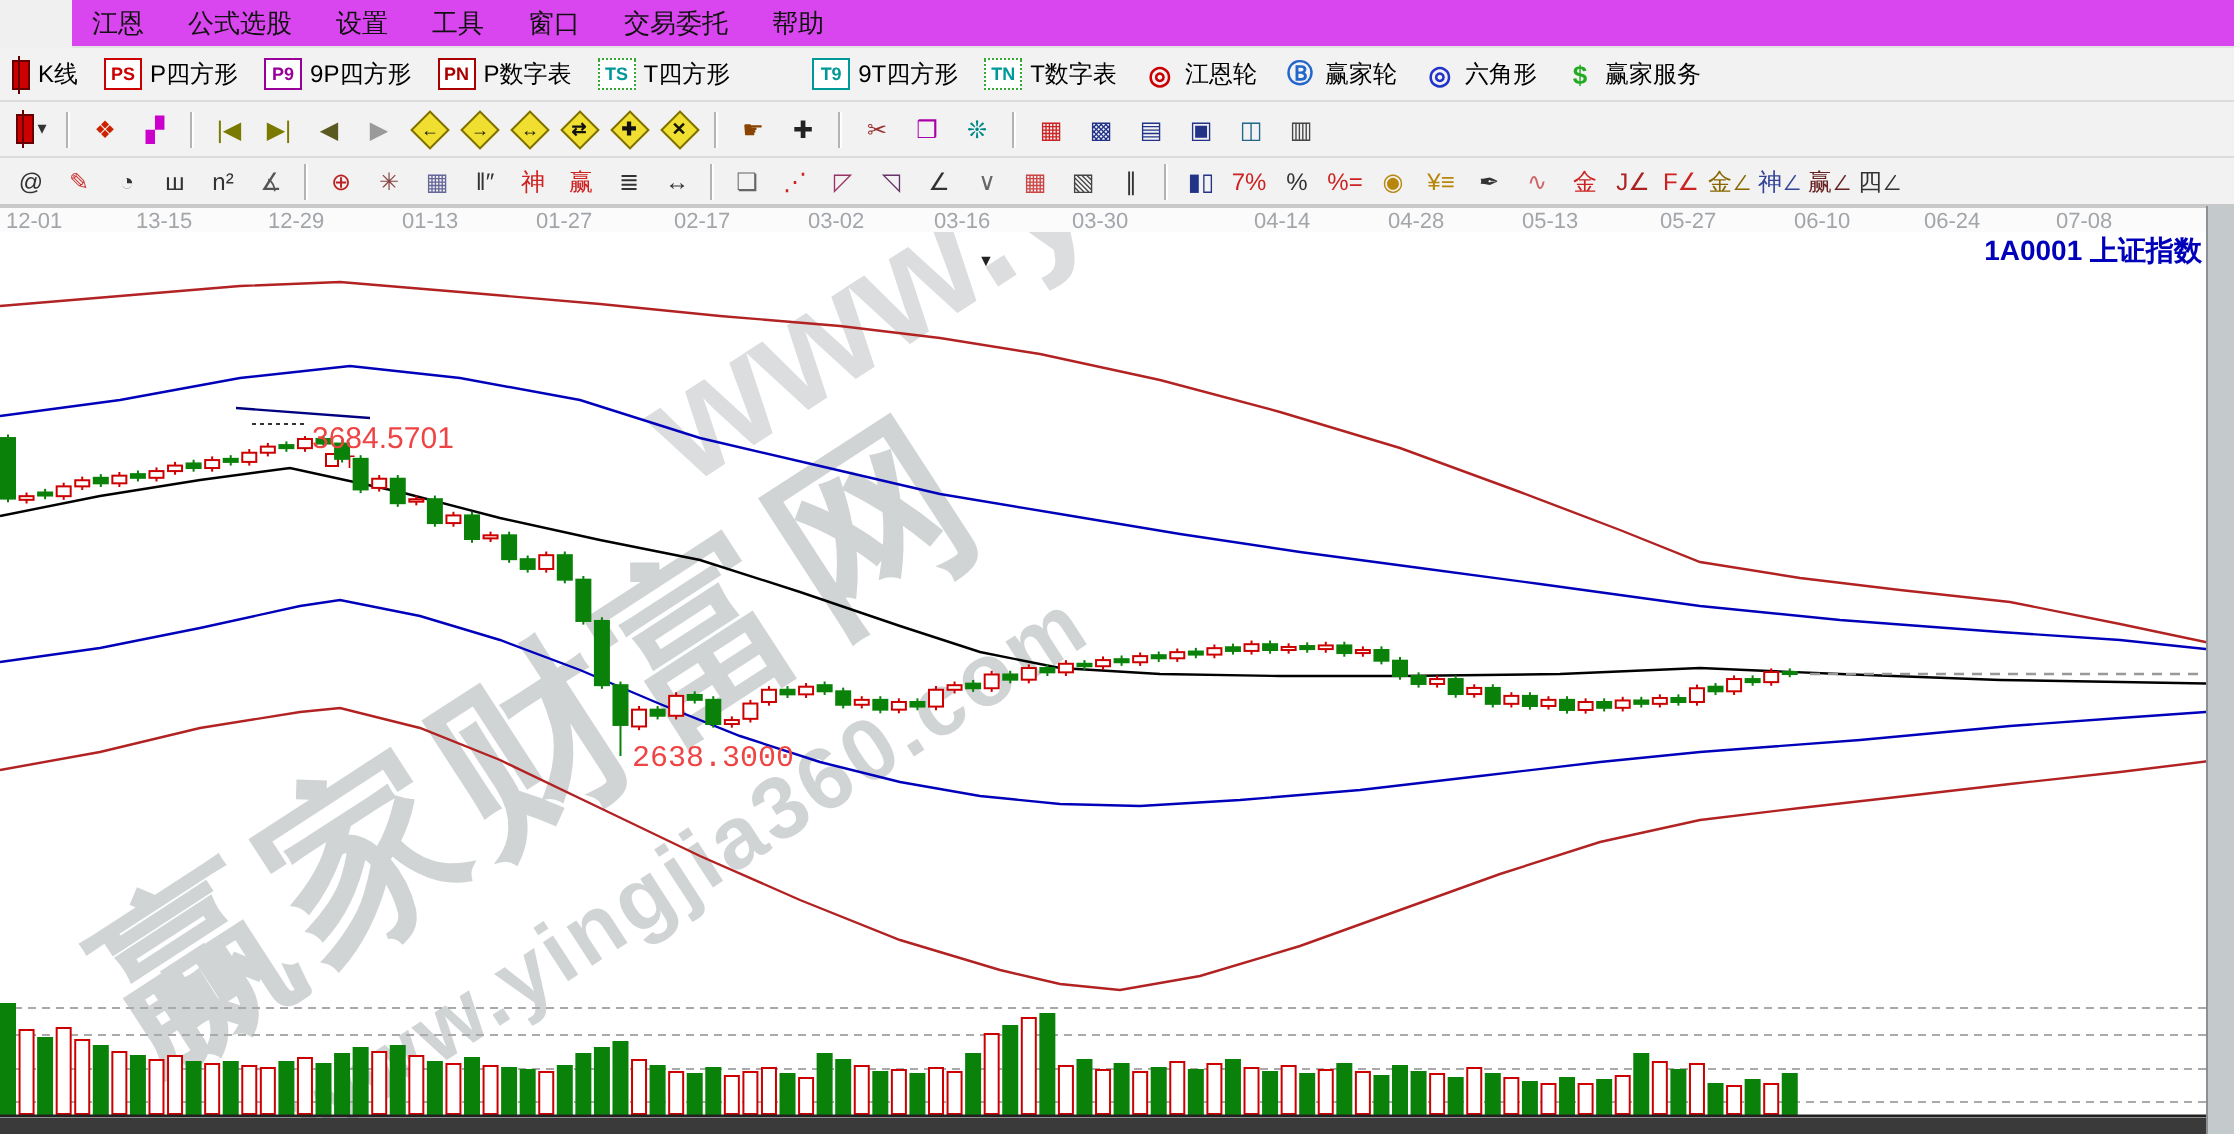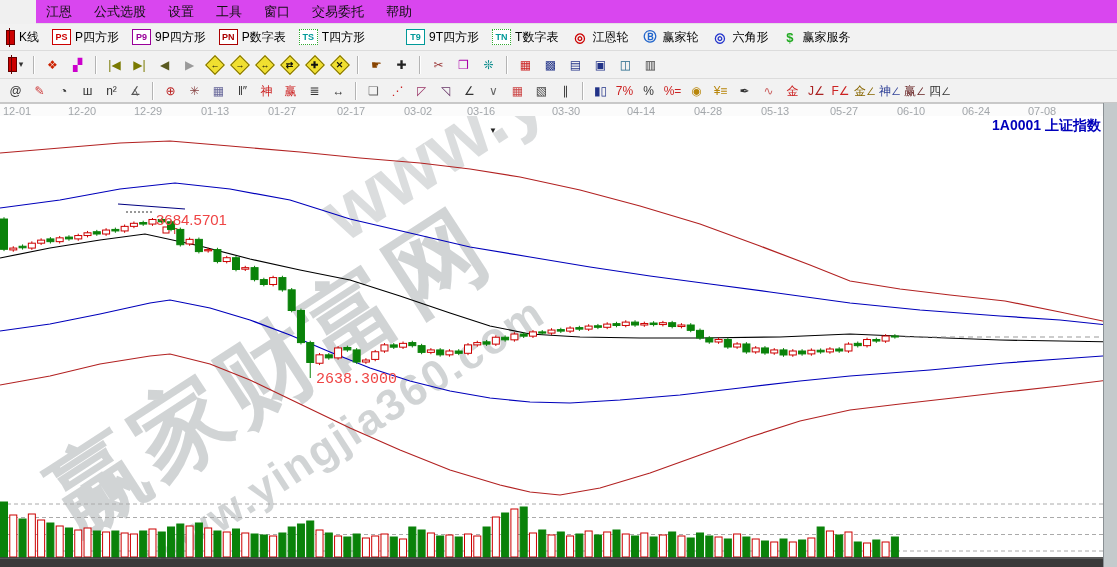--- a/index.html
+++ b/index.html
@@ -308,28 +308,28 @@
     </div>
     <div class="icbtn">
       <span class="glyph" style="color: rgb(102, 34, 34);">赢∠</span>
     </div>
     <div class="icbtn">
       <span class="glyph" style="color: rgb(51, 51, 51);">四∠</span>
     </div>
   </div>
 <div class="row" id="date-row">
     <span class="date-label" style="left: 3px;">12-01</span>
-    <span class="date-label" style="left: 68px;">12-20</span>
+    <span class="date-label" style="left: 68px;">13-15</span>
     <span class="date-label" style="left: 134px;">12-29</span>
     <span class="date-label" style="left: 201px;">01-13</span>
     <span class="date-label" style="left: 268px;">01-27</span>
     <span class="date-label" style="left: 337px;">02-17</span>
     <span class="date-label" style="left: 404px;">03-02</span>
     <span class="date-label" style="left: 467px;">03-16</span>
-    <span class="date-label" style="left: 552px;">03-30</span>
+    <span class="date-label" style="left: 536px;">03-30</span>
     <span class="date-label" style="left: 627px;">04-14</span>
     <span class="date-label" style="left: 694px;">04-28</span>
     <span class="date-label" style="left: 761px;">05-13</span>
     <span class="date-label" style="left: 830px;">05-27</span>
     <span class="date-label" style="left: 897px;">06-10</span>
     <span class="date-label" style="left: 962px;">06-24</span>
     <span class="date-label" style="left: 1028px;">07-08</span>
   </div>
 
 <div id="chart">

